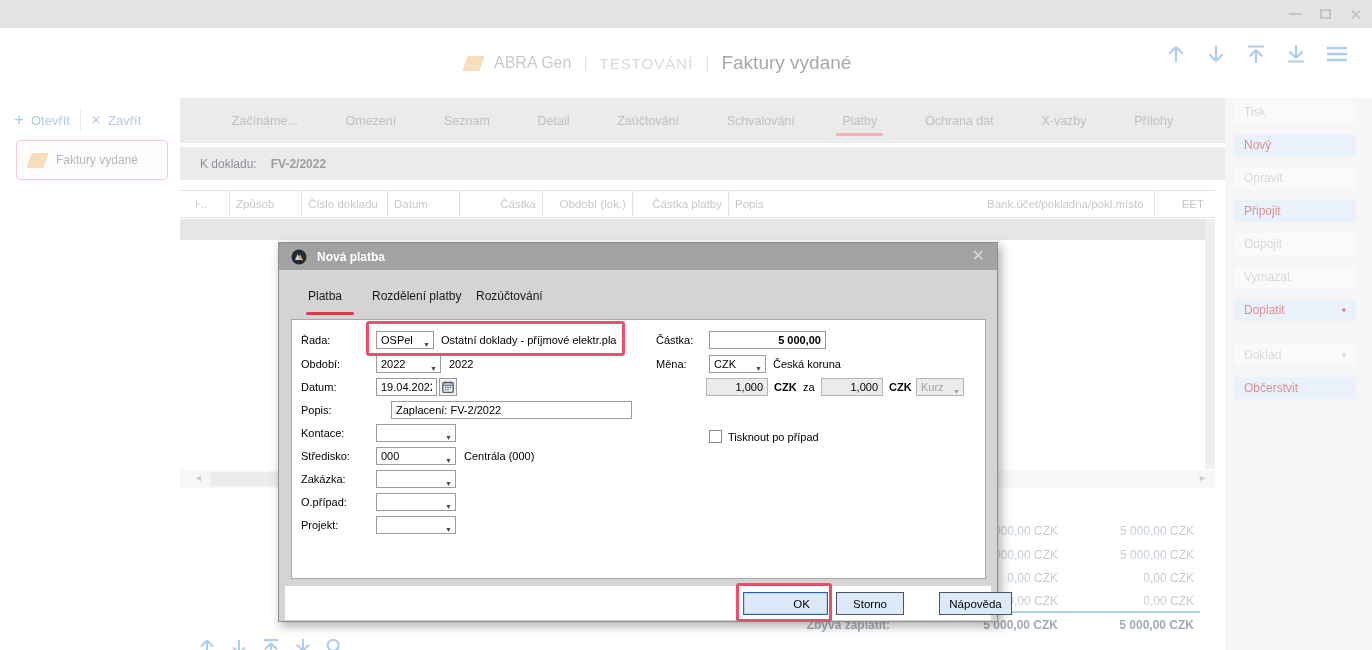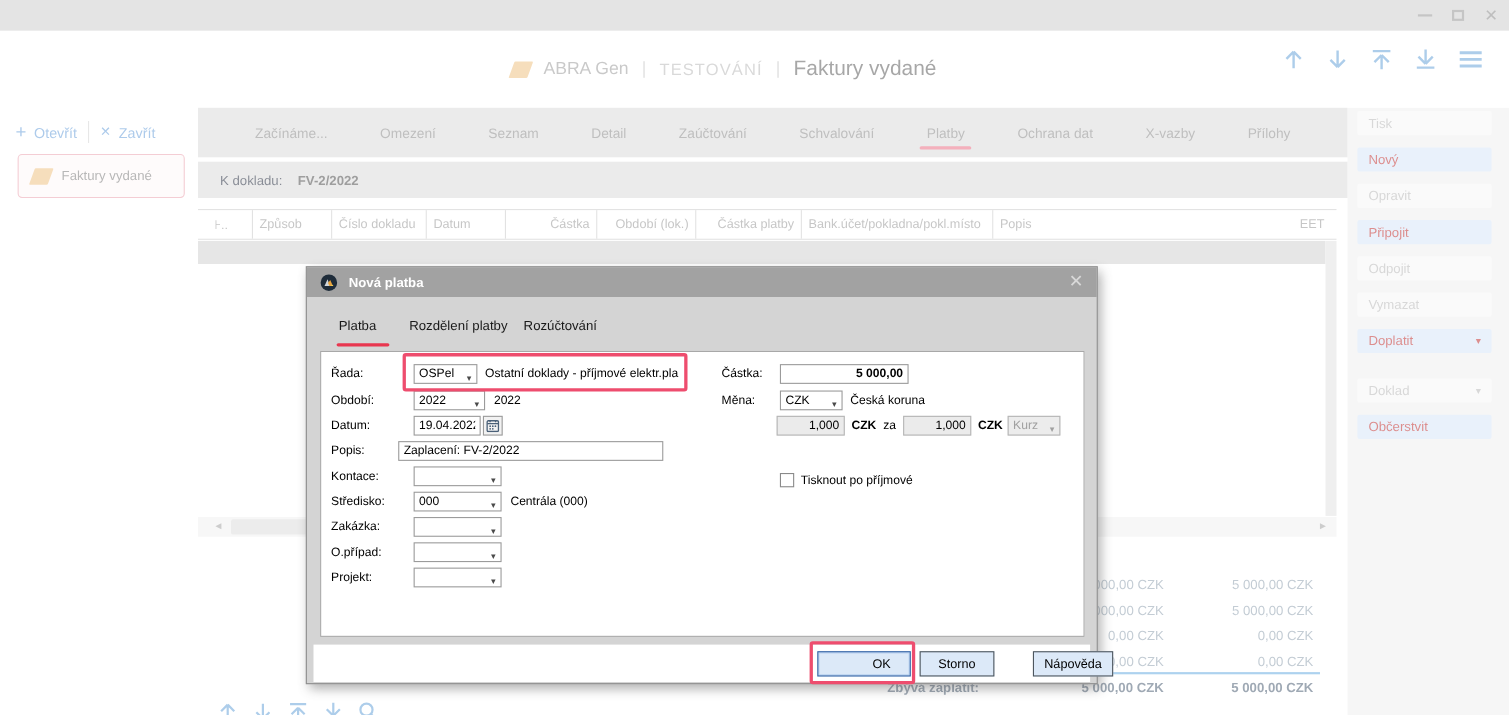--- a/index.html
+++ b/index.html
@@ -206,22 +206,22 @@
   </div>
 
   <div class="thead">
     <div class="th" style="width:50px;padding-left:15px;">⊦..</div>
     <div class="th" style="width:72px;">Způsob</div>
     <div class="th" style="width:86px;">Číslo dokladu</div>
     <div class="th" style="width:72px;">Datum</div>
     <div class="th ra" style="width:83px;">Částka</div>
     <div class="th ra" style="width:90px;">Období (lok.)</div>
     <div class="th ra" style="width:96px;">Částka platby</div>
+    <div class="th nb" style="width:252px;">Popis</div>
     <div class="th" style="width:174px;">Bank.účet/pokladna/pokl.místo</div>
-    <div class="th nb" style="width:252px;">Popis</div>
     <div class="th ra nb" style="width:55px;">EET</div>
   </div>
   <div class="emptyrow"></div>
   <div class="vscroll"></div>
 
   <div class="hscroll">
     <span class="hs-arrow" style="left:14px;">◄</span>
     <div class="hs-thumb"></div>
     <span class="hs-arrow" style="right:8px;">►</span>
   </div>
@@ -304,21 +304,21 @@
           <path d="M3.5 0.8v2M8.5 0.8v2" stroke="#4a6078" stroke-width="1.2"></path>
           <circle cx="3.6" cy="6.4" r="0.8" fill="#4a6078"></circle>
           <circle cx="6" cy="6.4" r="0.8" fill="#4a6078"></circle>
           <circle cx="8.4" cy="6.4" r="0.8" fill="#4a6078"></circle>
           <circle cx="3.6" cy="8.8" r="0.8" fill="#4a6078"></circle>
           <circle cx="6" cy="8.8" r="0.8" fill="#4a6078"></circle>
         </svg>
     </div>
 
     <div class="flabel" style="left:22px;top:158px;">Popis:</div>
-    <input class="tbox" style="left: 83px; top: 158px; width: 241px;" value="Zaplacení: FV-2/2022">
+    <input class="tbox" style="left: 112px; top: 158px; width: 241px;" value="Zaplacení: FV-2/2022">
 
     <div class="flabel" style="left:22px;top:181px;">Kontace:</div>
     <div class="combo" style="left:97px;top:181px;width:80px;">
       <span></span>
       <span class="arr">▼</span>
     </div>
 
     <div class="flabel" style="left:22px;top:204px;">Středisko:</div>
     <div class="combo" style="left:97px;top:204px;width:80px;">
       <span>000</span>
@@ -358,21 +358,21 @@
     <div class="ftext b" style="left:495px;top:135px;">CZK</div>
     <div class="ftext" style="left:524px;top:135px;">za</div>
     <input class="tbox dis" style="left: 542px; top: 135px; width: 62px;" value="1,000">
     <div class="ftext b" style="left:610px;top:135px;">CZK</div>
     <div class="combo dis" style="left:637px;top:135px;width:48px;">
       <span>Kurz</span>
       <span class="arr" style="color:#a0a0a0;">▼</span>
     </div>
 
     <div class="cbx" style="left:430px;top:187px;"></div>
-    <div class="ftext" style="left:449px;top:185px;">Tisknout po příjmové</div>
+    <div class="ftext" style="left:449px;top:185px;">Tisknout po případ</div>
 
     <div class="dlg-btnrow">
       <div class="dbtn default" style="left:458px;width:85px;padding-left:32px;">OK</div>
       <div class="dbtn plain" style="left:551px;width:68px;">Storno</div>
       <div class="dbtn plain" style="left:628px;width:73px;margin-left:26px;">Nápověda</div>
     </div>
   </div>
 
   <div class="annot" style="left:366px;top:321px;width:259px;height:35px;"></div>
   <div class="annot" style="left:736px;top:583px;width:96px;height:39px;"></div>

